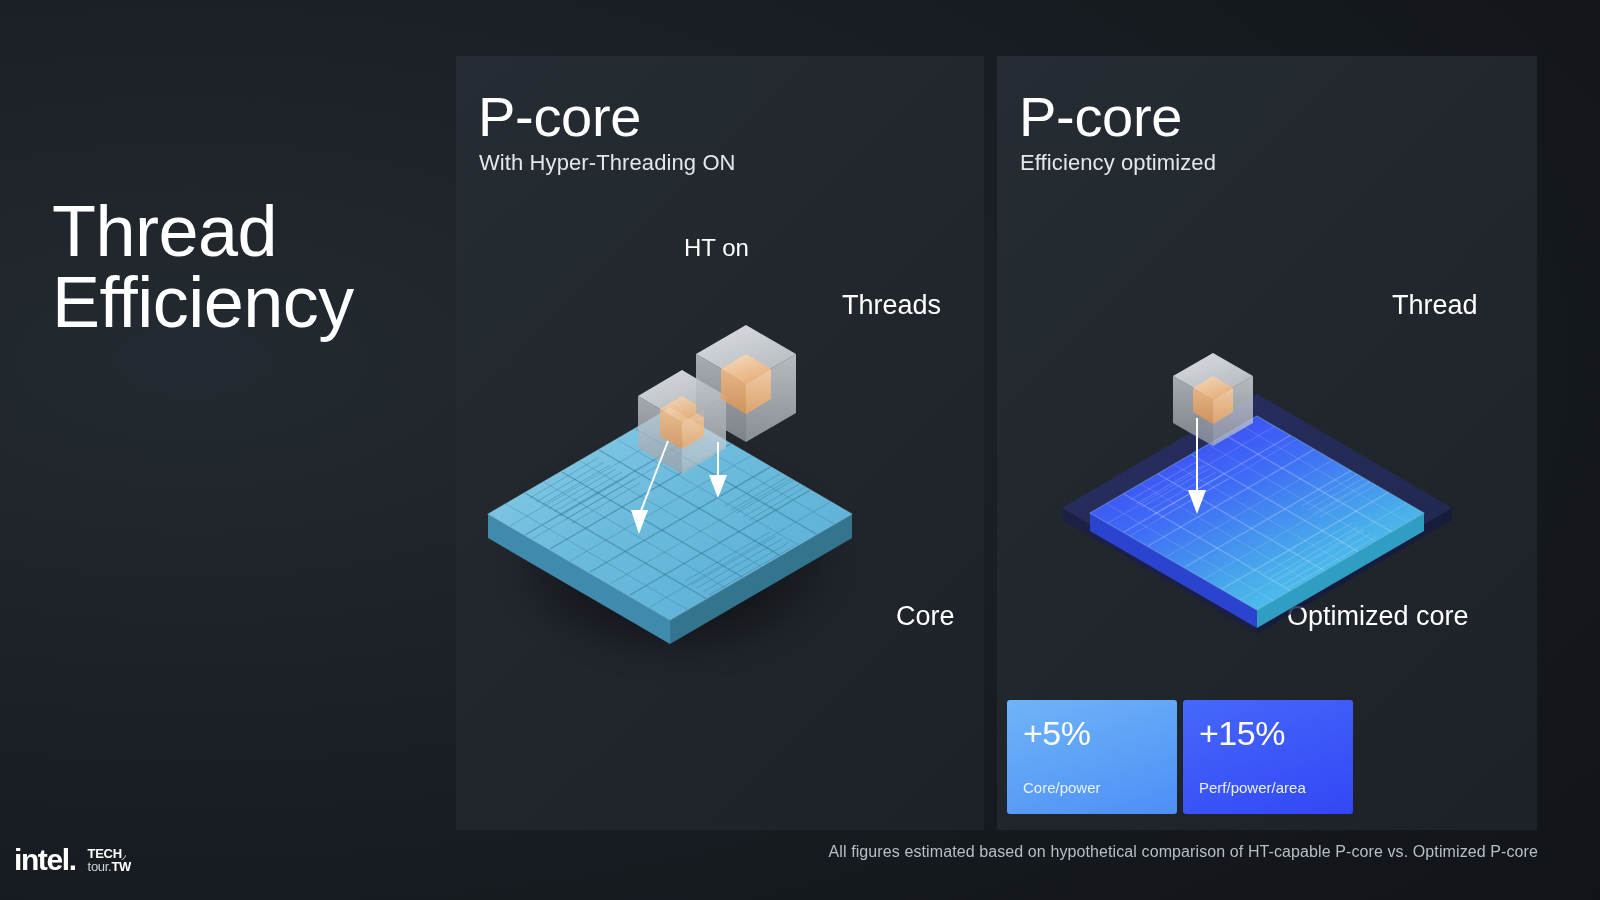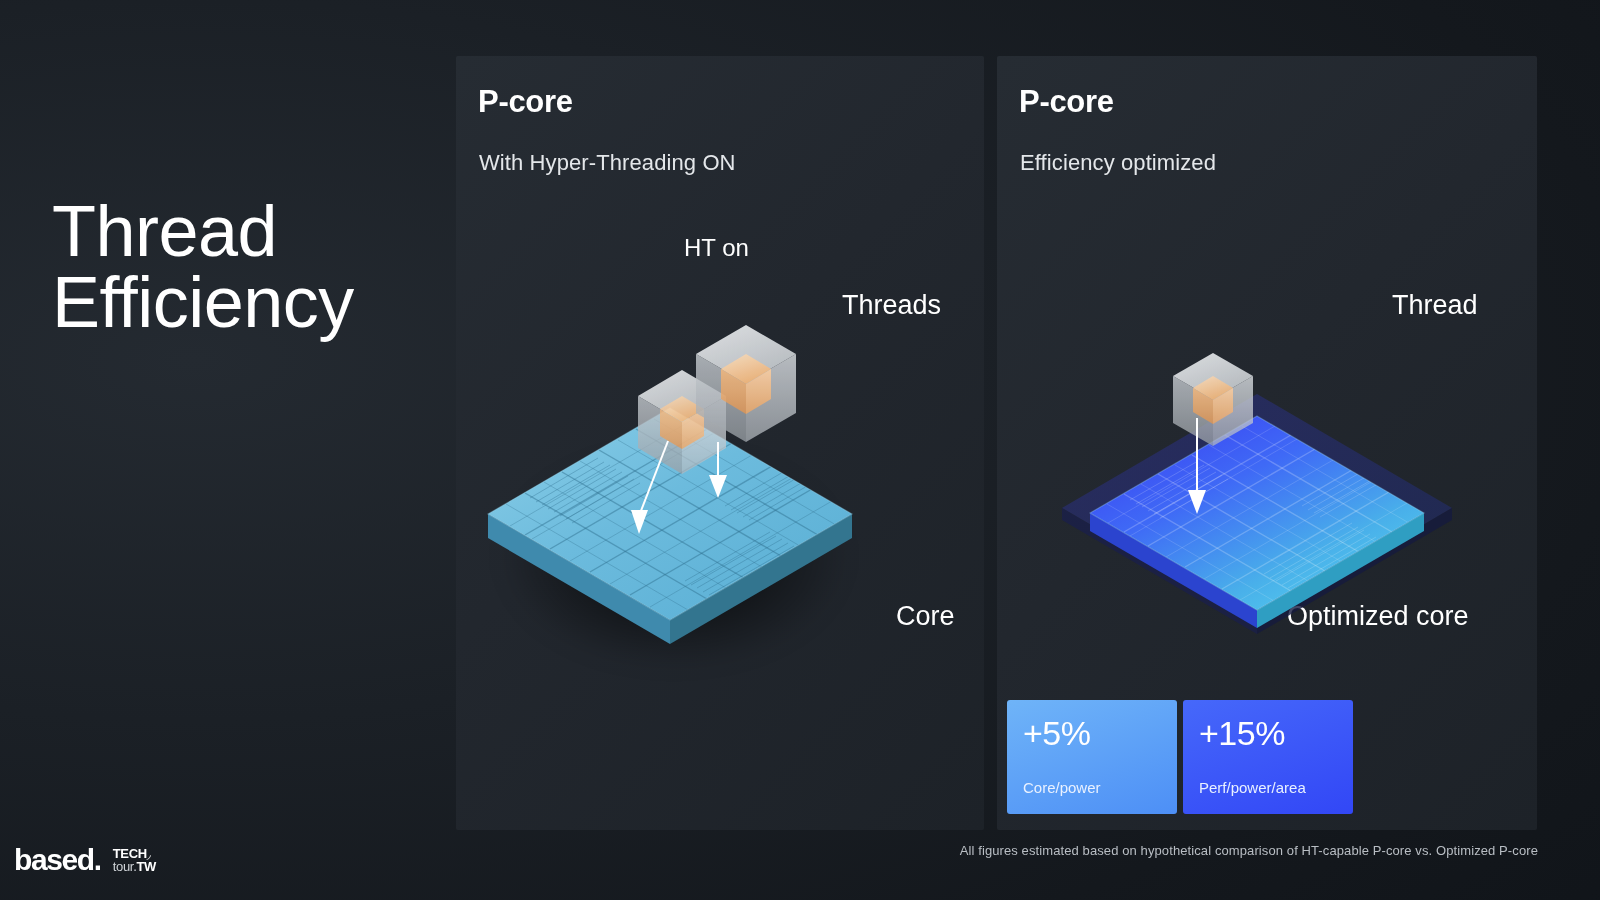--- a/index.html
+++ b/index.html
@@ -35,21 +35,21 @@
     position:absolute;
     top:56px; height:774px;
     background:linear-gradient(135deg,#262c33 0%,#22272e 45%,#1d2228 100%);
     border-radius:2px;
   }
   #panel-left  { left:456px; width:528px; }
   #panel-right { left:997px; width:540px; }
 
   .panel-title {
     position:absolute; left:22px; top:28px;
-    color:#ffffff; font-size:31px; font-weight:700; letter-spacing:-0.3px;
+    color:#ffffff; font-size:56px; font-weight:400; letter-spacing:-0.3px;
   }
   .panel-sub {
     position:absolute; left:23px; top:94px;
     color:#e4e7ea; font-size:22px; font-weight:400; letter-spacing:0.1px;
   }
 
   
   .flabel {
     position:absolute; color:#ffffff; font-weight:300;
     white-space:nowrap;
@@ -89,21 +89,21 @@
     letter-spacing:-0.5px;
   }
   .stat .cap {
     position:absolute; left:16px; bottom:18px;
     color:#e9f1ff; font-size:15px; font-weight:400;
   }
 
   
   #footnote {
     position:absolute; right:62px; top:843px;
-    color:#b9bec4; font-size:13px; font-weight:400;
+    color:#b9bec4; font-size:16px; font-weight:400;
     letter-spacing:0.1px; white-space:nowrap;
   }
 
   
   #logo { position:absolute; left:14px; top:845px; display:flex; align-items:flex-end; gap:12px; }
   #logo .intel {
     color:#ffffff; font-size:30px; font-weight:700;
     letter-spacing:-1.4px; line-height:1;
   }
   #logo .intel .dot { font-weight:700; }
@@ -383,21 +383,21 @@
         <div class="val">+15%</div>
         <div class="cap">Perf/power/area</div>
       </div>
     </div>
   </div>
 
   <div id="footnote">All figures estimated based on hypothetical comparison of HT-capable P-core vs. Optimized P-core</div>
 
   <div id="logo">
     <div class="intel">
-      <span>based</span><span class="dot">.</span>
+      <span>intel</span><span class="dot">.</span>
     </div>
     <div class="techtour">
       <span class="l1"><span>TECH</span><span class="tick">◞</span></span>
       <span class="l2"><span>tour.</span><b>TW</b></span>
     </div>
   </div>
 
 </div>
 
 </body></html>

